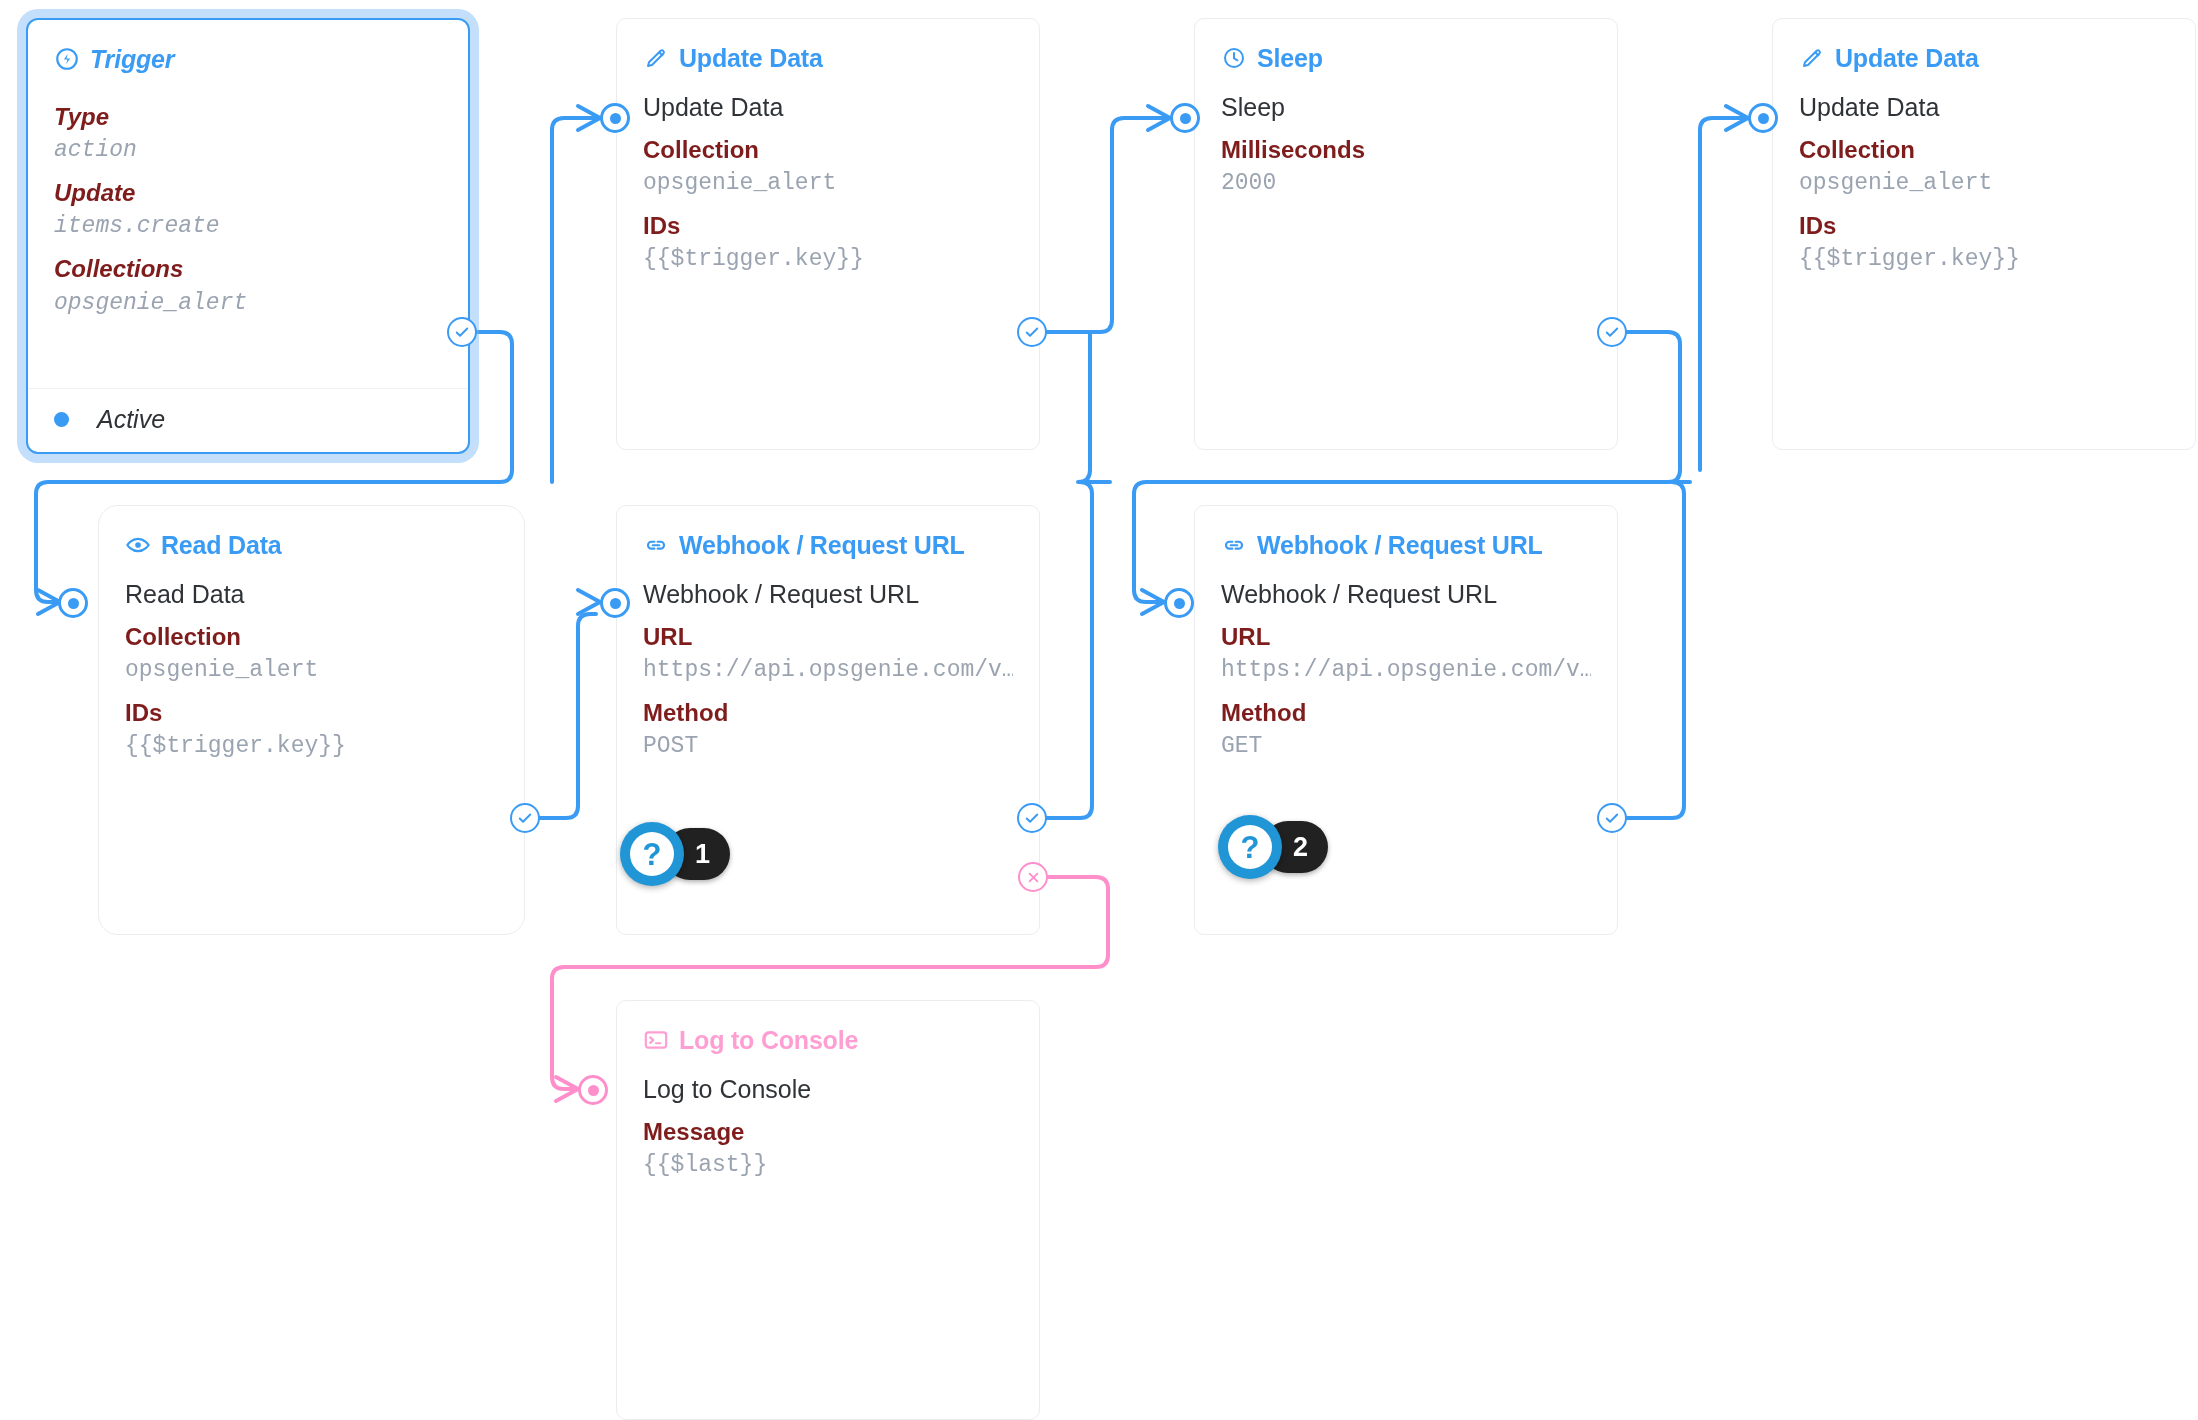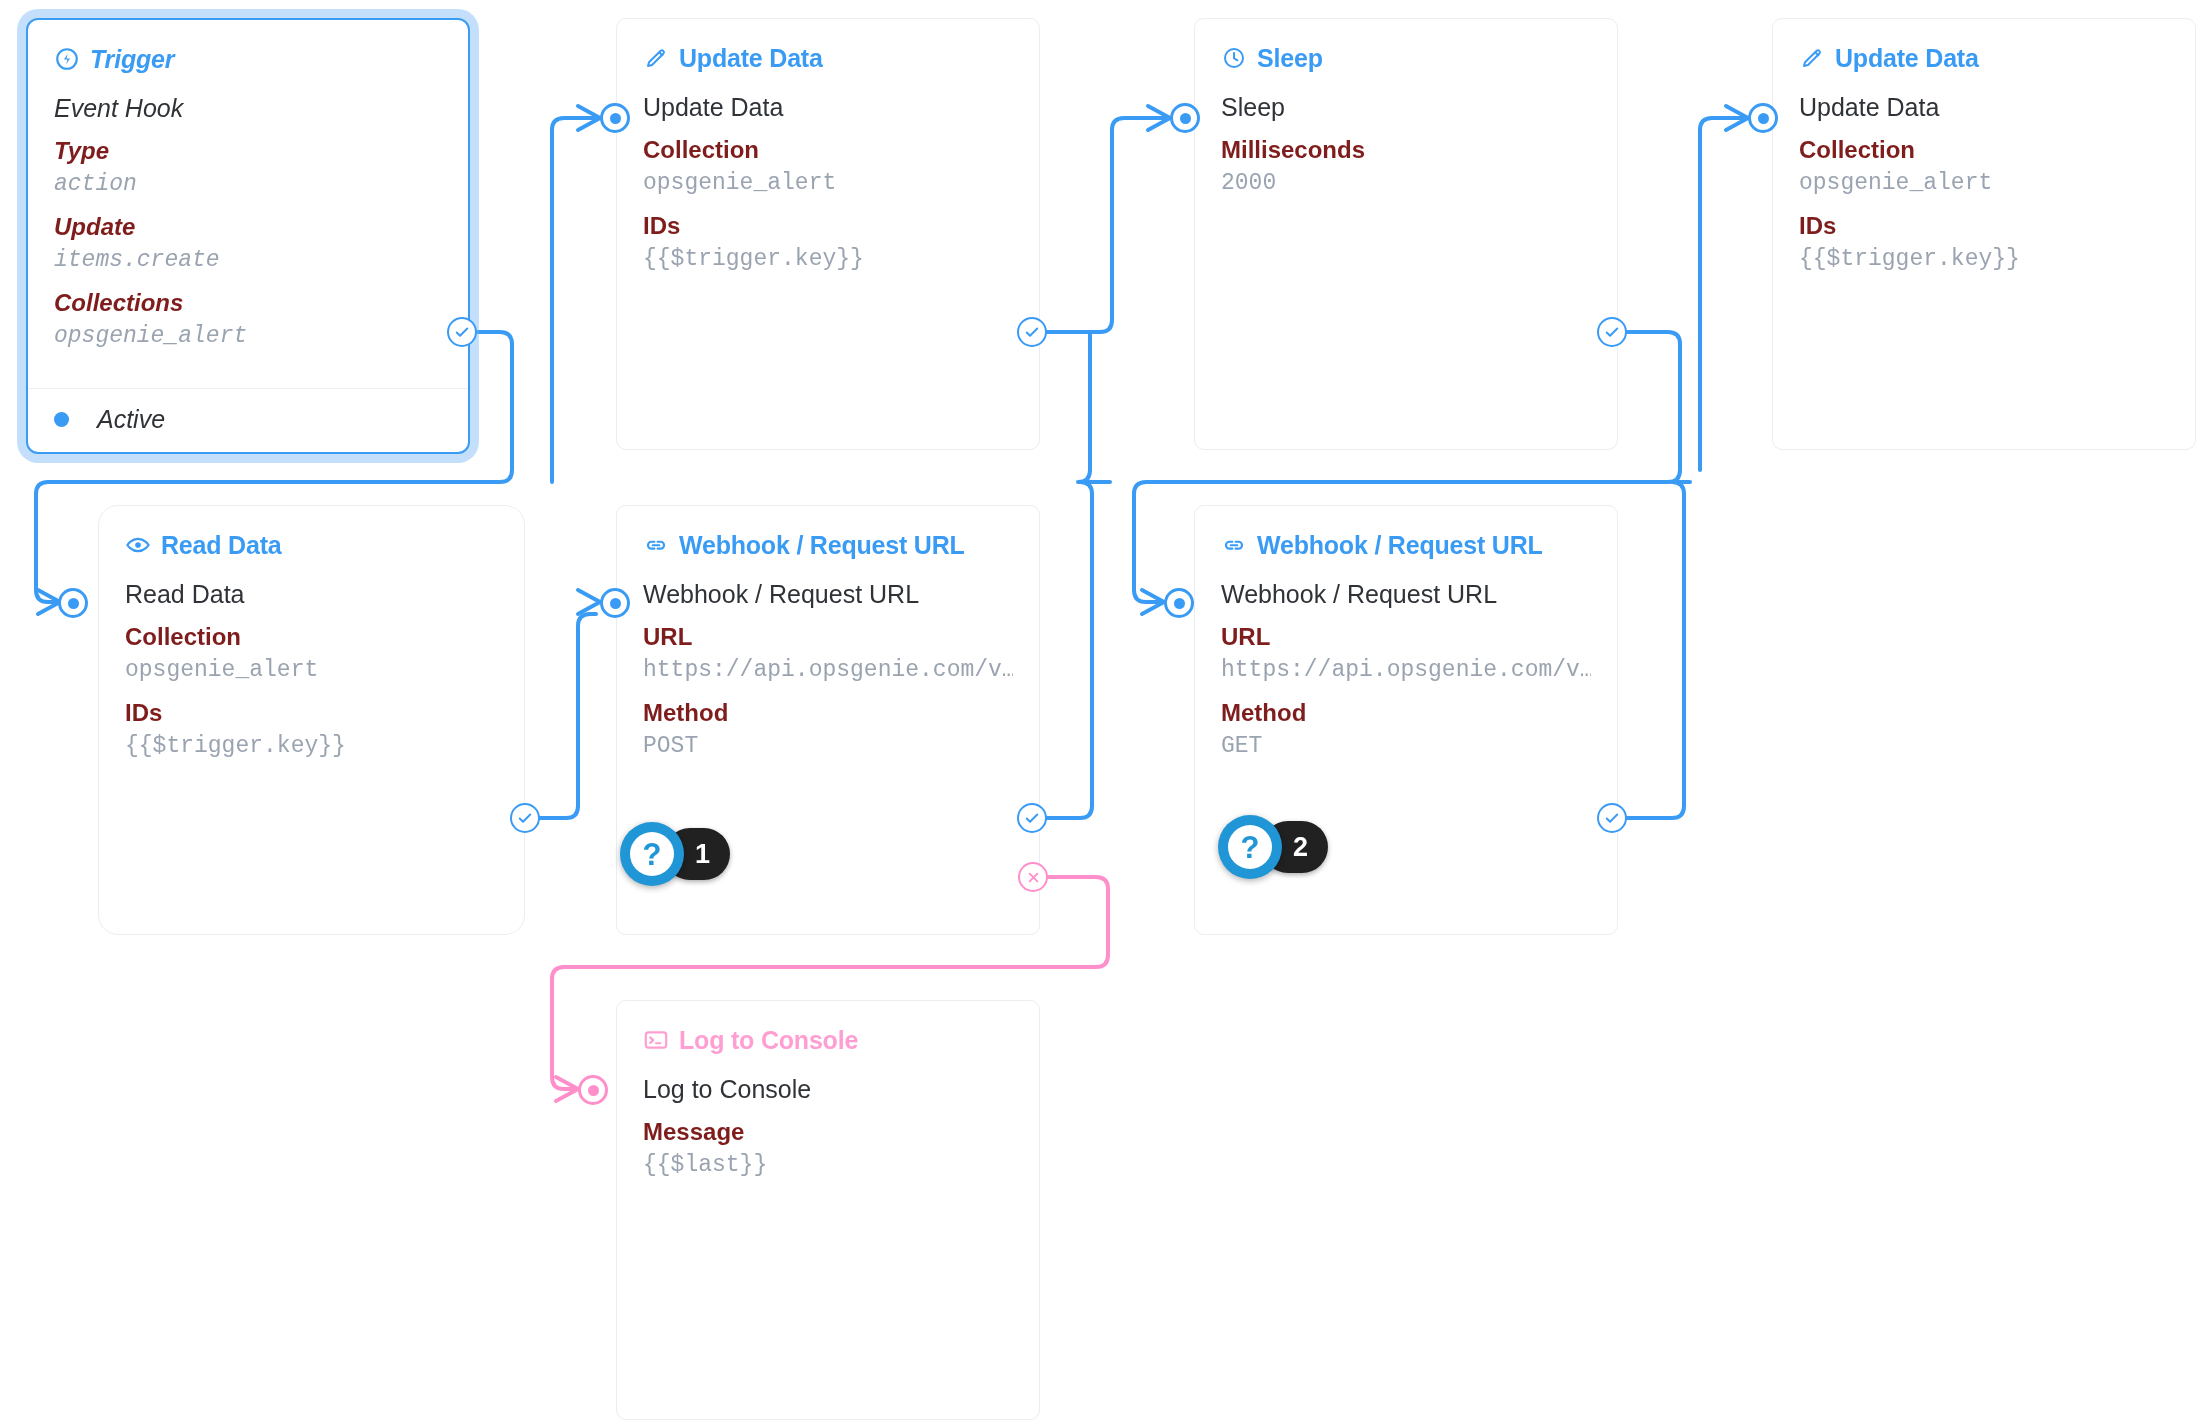--- a/index.html
+++ b/index.html
@@ -141,21 +141,20 @@
     <div class="node-head">
       <span class="ico">
         <svg width="26" height="26" viewBox="0 0 24 24" fill="none" stroke="#3a9bf5" stroke-width="2">
           <circle cx="12" cy="12" r="9"></circle>
             <path d="M12.6 7.2 9.2 12.4h3.2l-1.2 4.4 3.6-5.2h-3.2z" fill="#3a9bf5" stroke="none"></path>
         </svg>
       </span>
       <span>Trigger</span>
     </div>
     <div class="node-body">
-      <div class="row-title">Event Hook</div>
       <div class="field tight">
         <div class="flabel">Type</div>
         <div class="fvalue">action</div>
       </div>
       <div class="field">
         <div class="flabel">Update</div>
         <div class="fvalue">items.create</div>
       </div>
       <div class="field">
         <div class="flabel">Collections</div>

